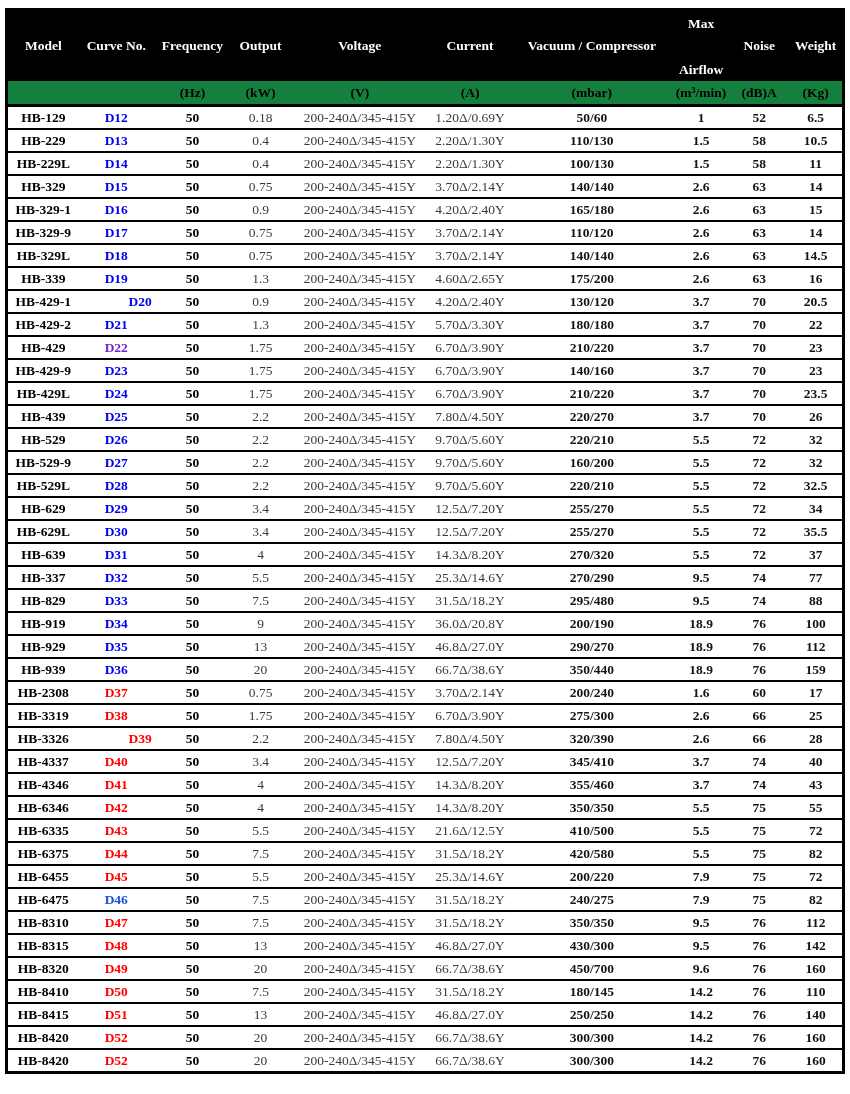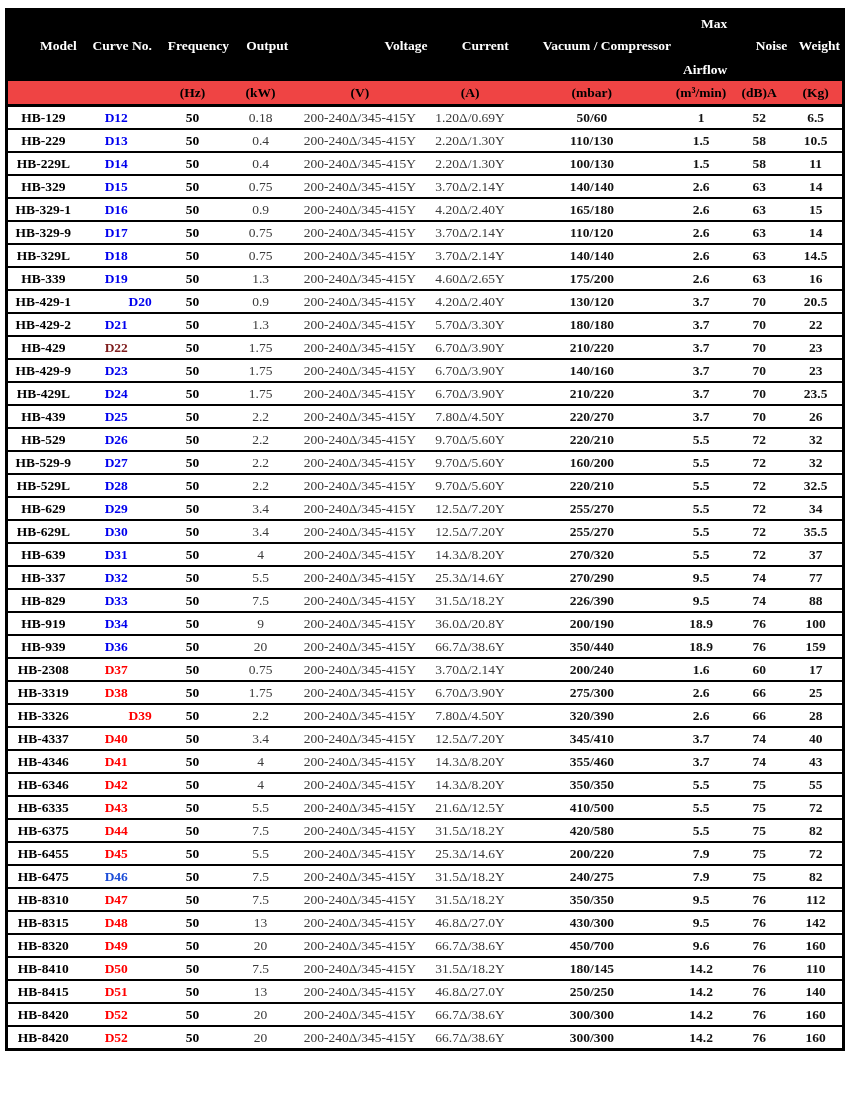--- a/index.html
+++ b/index.html
@@ -19,32 +19,32 @@
     table-layout: fixed;
     border: 3px solid #000000;
   }
   thead tr.labels th {
     background: #000000;
     color: #ffffff;
     font-weight: bold;
     font-size: 13.5px;
     height: 70px;
     vertical-align: middle;
-    text-align: right;
+    text-align: center;
     padding: 0 2px;
   }
   thead tr.labels th .stack {
     display: flex;
     flex-direction: column;
     justify-content: space-between;
     height: 62px;
     padding: 4px 0 2px 0;
   }
   thead tr.units td {
-    background: #ef4444;
+    background: #15803d;
     color: #000000;
     font-weight: bold;
     font-size: 13.5px;
     text-align: center;
     height: 21px;
     padding: 1px 2px;
     border-bottom: 3px solid #000000;
   }
   tbody td {
     font-size: 13.5px;
@@ -225,21 +225,21 @@
           <td class="c3">1.3</td>
           <td class="c4">200-240Δ/345-415Y</td>
           <td class="c5">5.70Δ/3.30Y</td>
           <td class="c6">180/180</td>
           <td class="c7">3.7</td>
           <td class="c8">70</td>
           <td class="c9">22</td>
         </tr>
         <tr>
           <td class="c0">HB-429</td>
-          <td class="c1" style="color: #7f1d1d; text-align: center;">D22</td>
+          <td class="c1" style="color: #6d28d9; text-align: center;">D22</td>
           <td class="c2">50</td>
           <td class="c3">1.75</td>
           <td class="c4">200-240Δ/345-415Y</td>
           <td class="c5">6.70Δ/3.90Y</td>
           <td class="c6">210/220</td>
           <td class="c7">3.7</td>
           <td class="c8">70</td>
           <td class="c9">23</td>
         </tr>
         <tr>
@@ -362,36 +362,48 @@
           <td class="c8">74</td>
           <td class="c9">77</td>
         </tr>
         <tr>
           <td class="c0">HB-829</td>
           <td class="c1" style="color: rgb(0, 0, 238);">D33</td>
           <td class="c2">50</td>
           <td class="c3">7.5</td>
           <td class="c4">200-240Δ/345-415Y</td>
           <td class="c5">31.5Δ/18.2Y</td>
-          <td class="c6">226/390</td>
+          <td class="c6">295/480</td>
           <td class="c7">9.5</td>
           <td class="c8">74</td>
           <td class="c9">88</td>
         </tr>
         <tr>
           <td class="c0">HB-919</td>
           <td class="c1" style="color: rgb(0, 0, 238);">D34</td>
           <td class="c2">50</td>
           <td class="c3">9</td>
           <td class="c4">200-240Δ/345-415Y</td>
           <td class="c5">36.0Δ/20.8Y</td>
           <td class="c6">200/190</td>
           <td class="c7">18.9</td>
           <td class="c8">76</td>
           <td class="c9">100</td>
+        </tr>
+        <tr>
+          <td class="c0">HB-929</td>
+          <td class="c1" style="color: rgb(0, 0, 238);">D35</td>
+          <td class="c2">50</td>
+          <td class="c3">13</td>
+          <td class="c4">200-240Δ/345-415Y</td>
+          <td class="c5">46.8Δ/27.0Y</td>
+          <td class="c6">290/270</td>
+          <td class="c7">18.9</td>
+          <td class="c8">76</td>
+          <td class="c9">112</td>
         </tr>
         <tr>
           <td class="c0">HB-939</td>
           <td class="c1" style="color: rgb(0, 0, 238);">D36</td>
           <td class="c2">50</td>
           <td class="c3">20</td>
           <td class="c4">200-240Δ/345-415Y</td>
           <td class="c5">66.7Δ/38.6Y</td>
           <td class="c6">350/440</td>
           <td class="c7">18.9</td>

